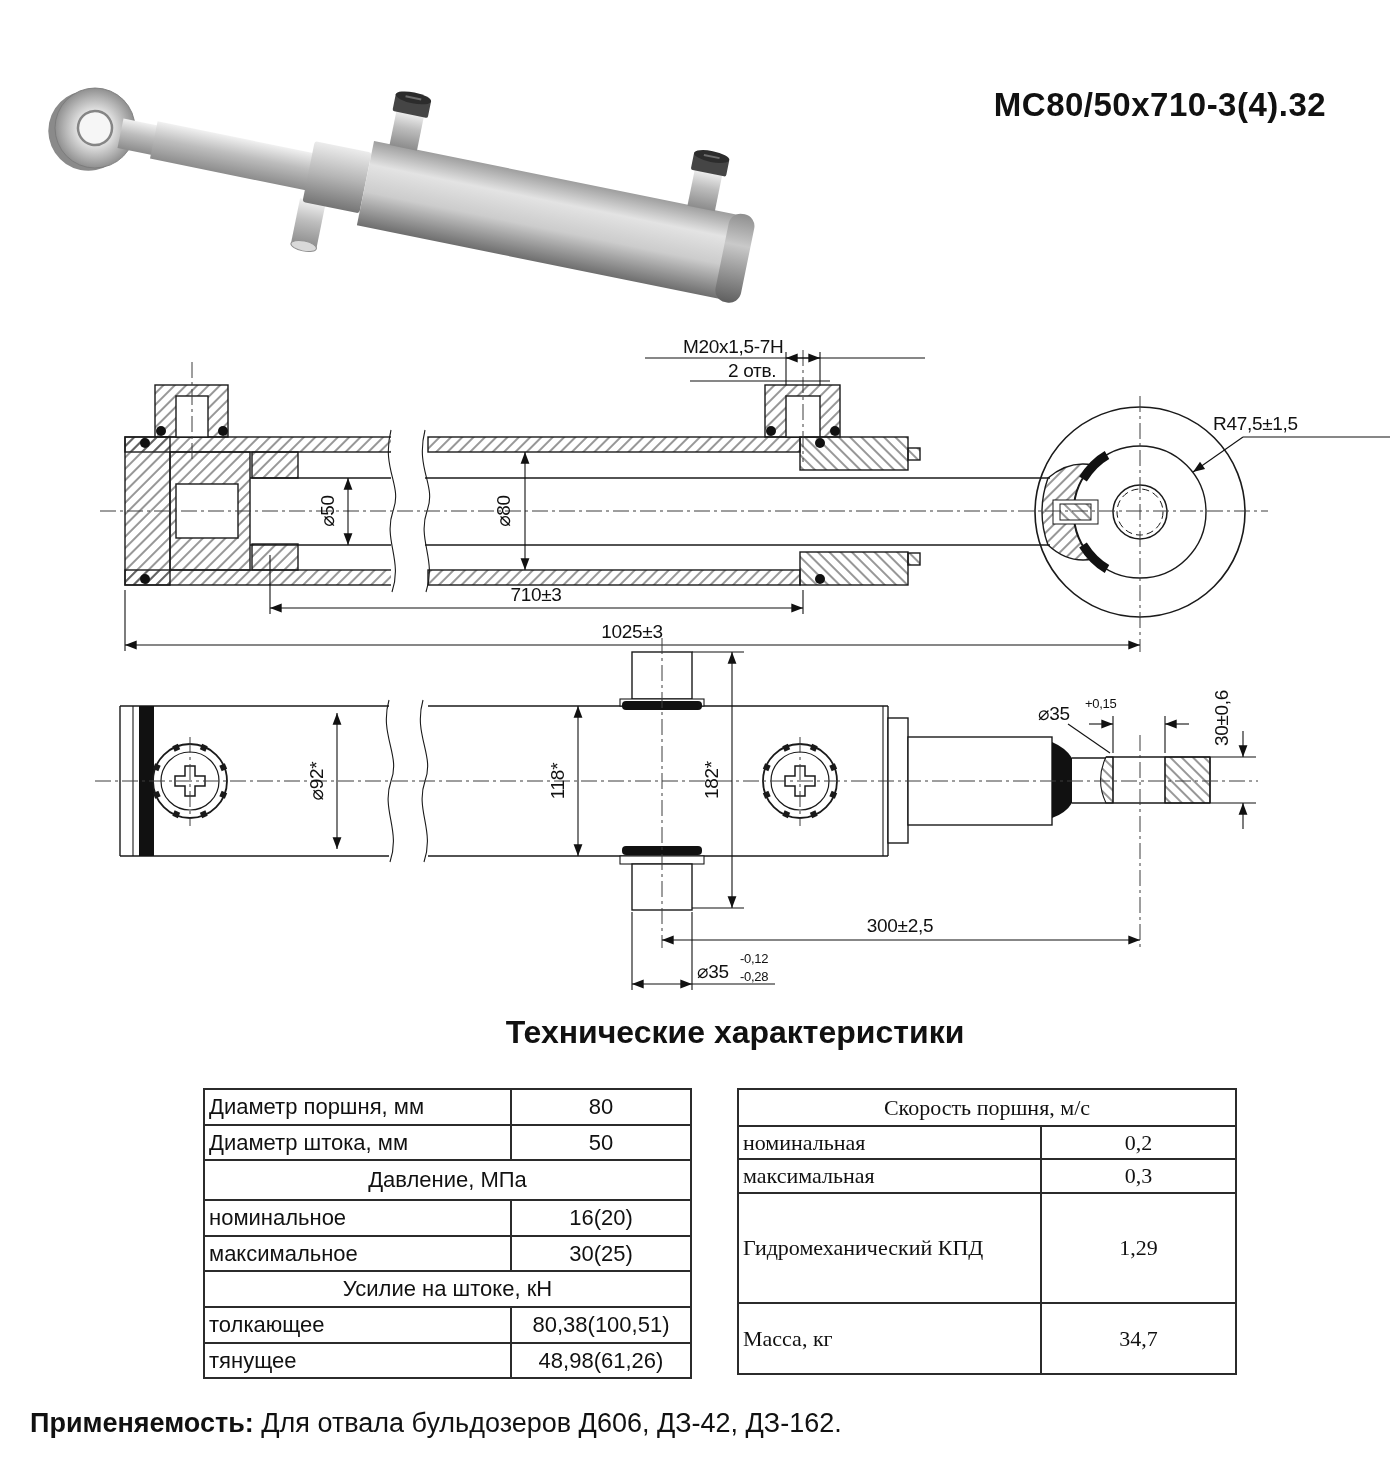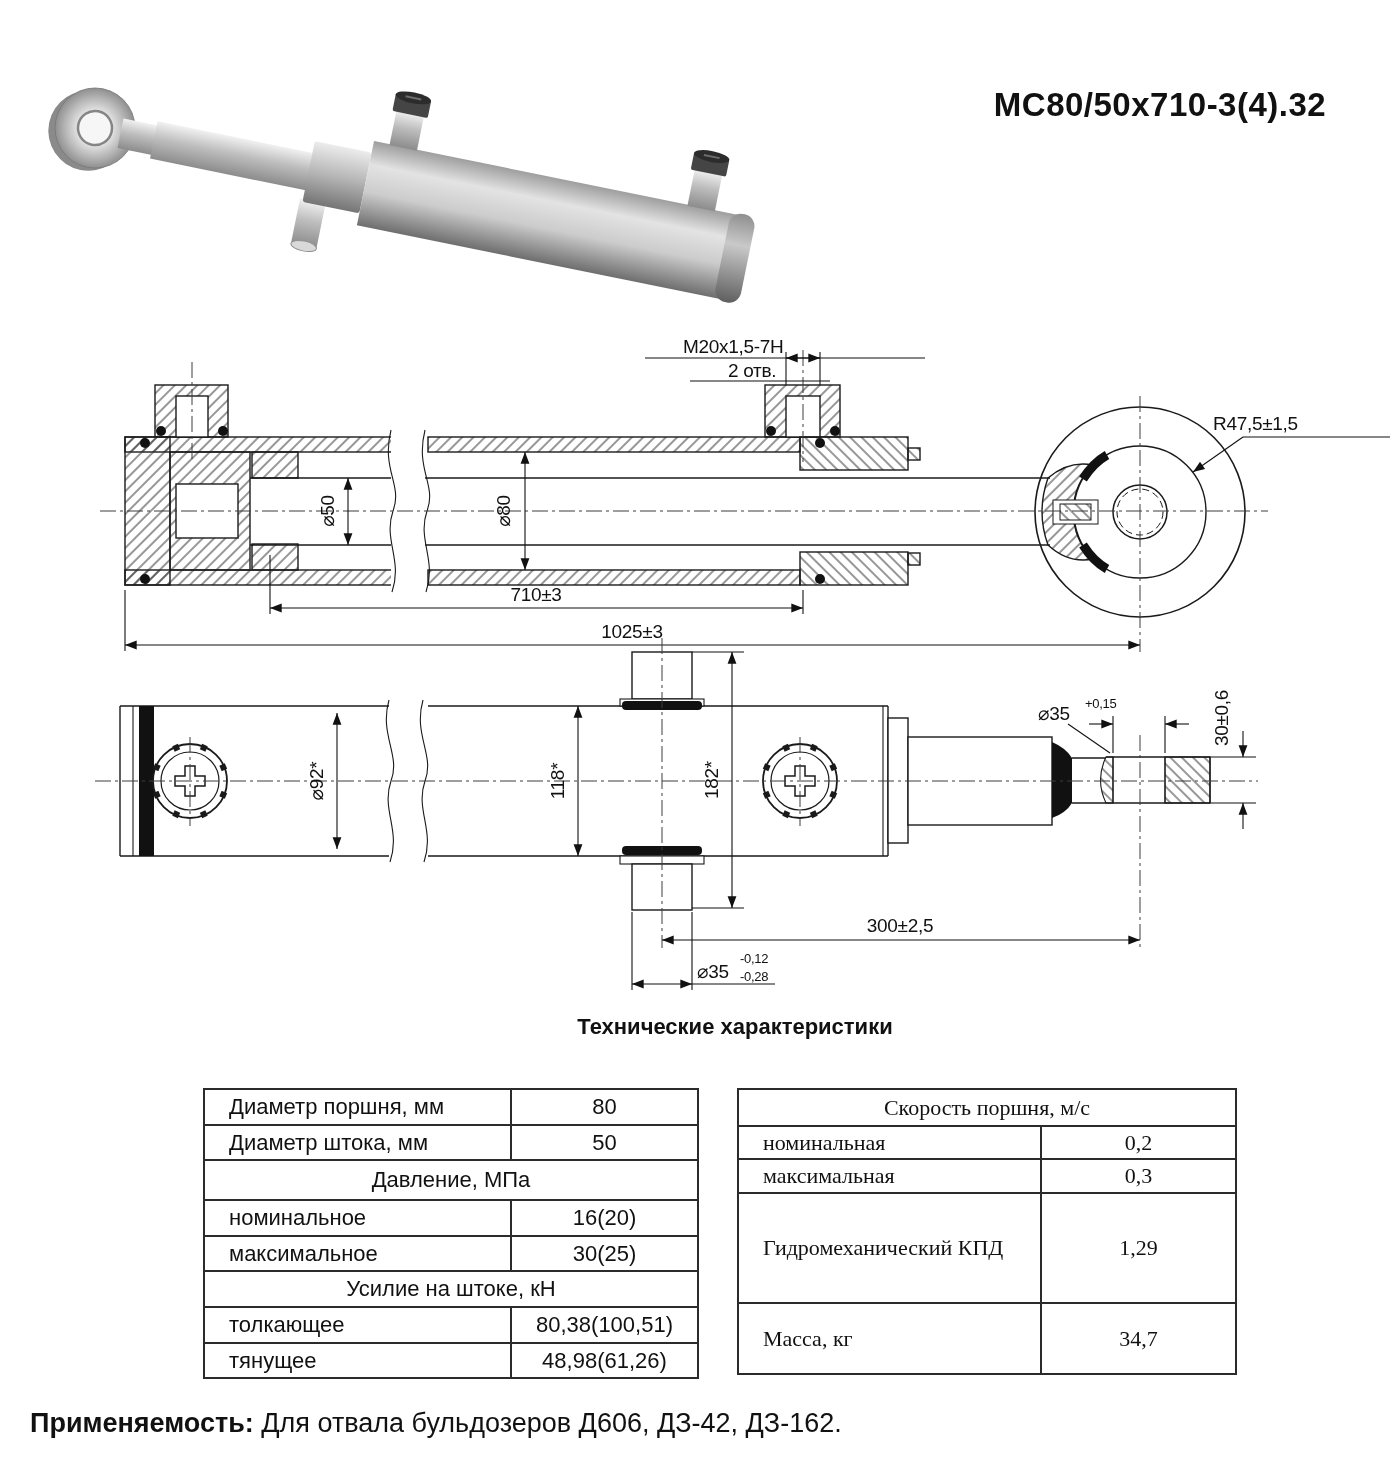--- a/index.html
+++ b/index.html
@@ -2,23 +2,23 @@
 <html><head>
 <meta charset="utf-8">
 <style>
   html,body{margin:0;padding:0;}
   body{width:1395px;height:1467px;position:relative;background:#fff;
        font-family:"Liberation Sans", "DejaVu Sans", sans-serif;color:#111;}
   .abs{position:absolute;}
   #title{left:940px;top:86px;width:440px;text-align:center;
          font-size:33px;font-weight:bold;letter-spacing:.5px;}
   #specheading{left:203px;top:1014px;width:1064px;text-align:center;
-               font-size:22px;font-weight:bold;}
+               font-size:32px;font-weight:bold;}
   table.spec{border-collapse:collapse;table-layout:fixed;font-size:22px;}
-  table.spec td{border:2px solid #2b2b2b;padding:0 24px;vertical-align:middle;
+  table.spec td{border:2px solid #2b2b2b;padding:0 4px;vertical-align:middle;
                 overflow:hidden;white-space:nowrap;}
   td.lab{text-align:left;}
   td.val{text-align:center;}
   td.span{text-align:center;}
   #lefttable{left:203px;top:1088px;}
   #righttable{left:737px;top:1088px;font-family:Liberation Serif, serif;}
   #caption{left:30px;top:1408px;font-size:27px;}
   #caption b{font-weight:bold;}
   svg text{font-family:"Liberation Sans","DejaVu Sans",sans-serif;fill:#111;}
   .dim{font-size:19px;letter-spacing:-0.3px;}

